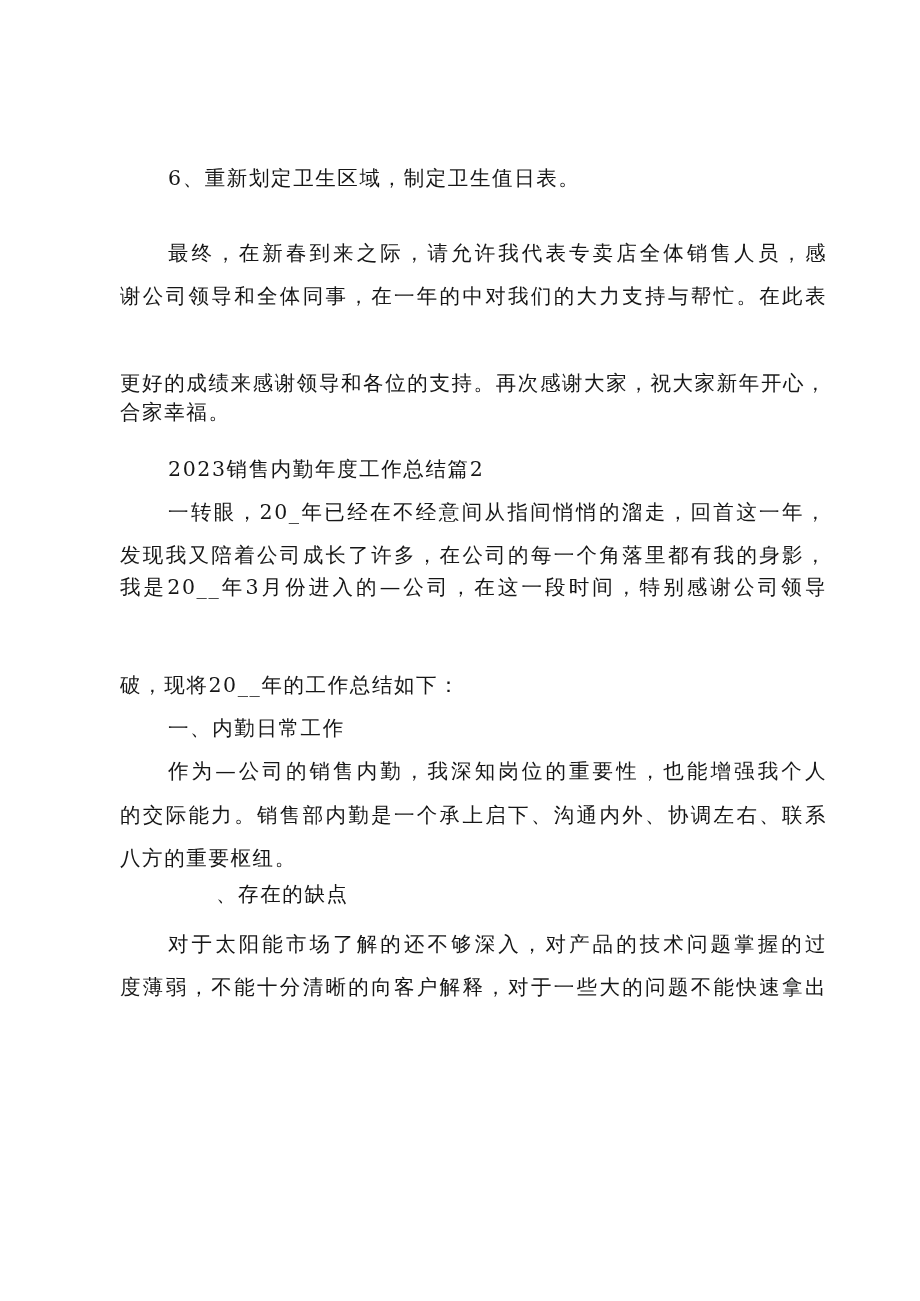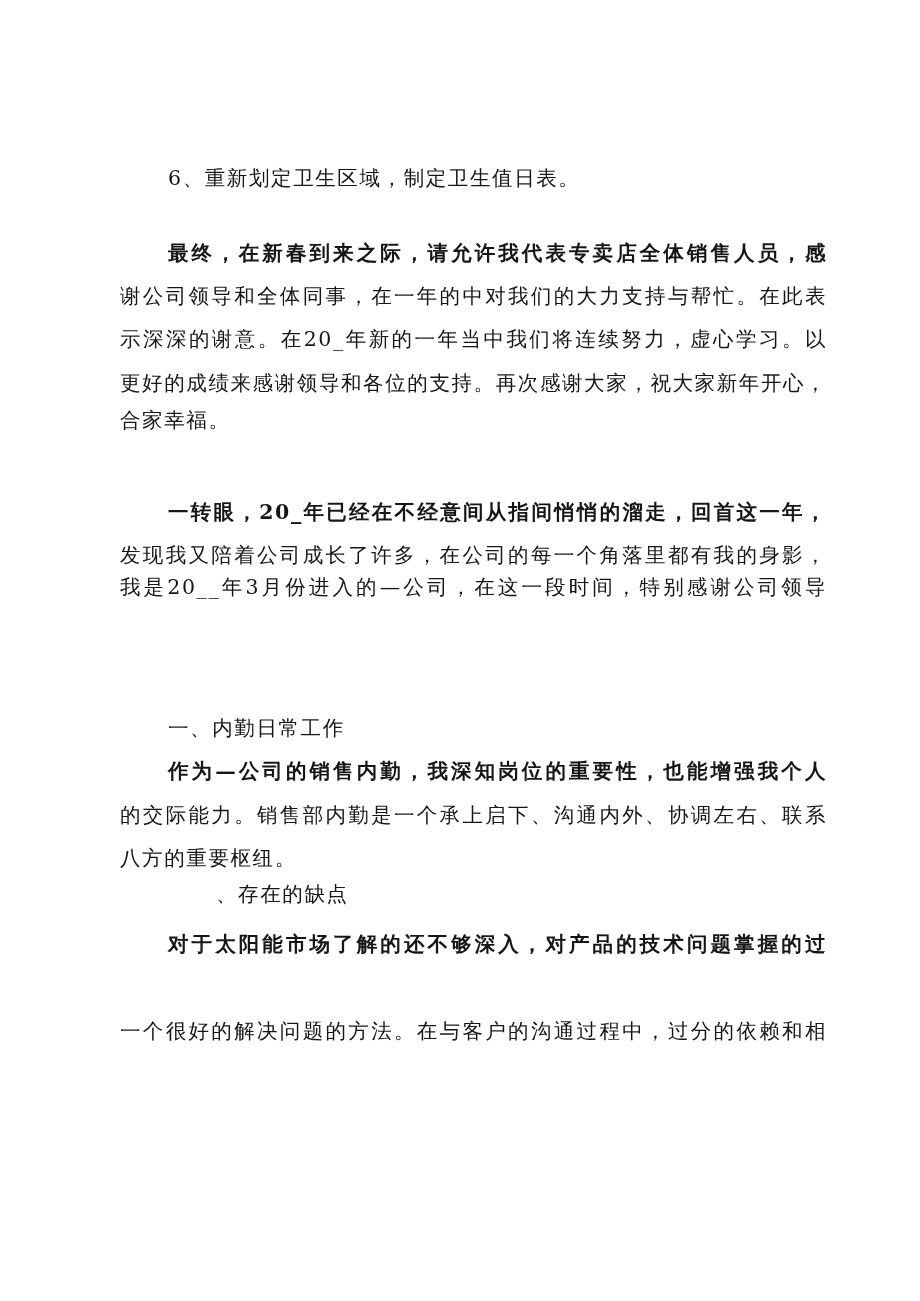--- a/index.html
+++ b/index.html
@@ -32,42 +32,43 @@
       letter-spacing: 1.6px;
       color: #161616;
     }
     .indent { left: 168px; }
     .indent2 { left: 216px; font-family: Liberation Mono, monospace; }
     .justify {
       width: 707px;
       text-align: justify;
       text-align-last: justify;
     }
-    .justify.indent { width: 659px; font-weight: bold; }
+    .justify.indent { width: 659px; }
   </style>
 </head>
 <body>
 
 <div class="page">
   <div class="line indent" style="top:150px">6、重新划定卫生区域，制定卫生值日表。</div>
 
   <div class="line indent justify" style="top:225px">最终，在新春到来之际，请允许我代表专卖店全体销售人员，感</div>
   <div class="line justify" style="top:268px">谢公司领导和全体同事，在一年的中对我们的大力支持与帮忙。在此表</div>
-  <div class="line justify" style="top:311px">示深深的谢意。在20_年新的一年当中我们将连续努力，虚心学习。以</div>
   <div class="line justify" style="top:355px">更好的成绩来感谢领导和各位的支持。再次感谢大家，祝大家新年开心，</div>
-  <div class="line" style="top:392px">合家幸福。</div>
+  <div class="line" style="top:384px">合家幸福。</div>
 
+  <div class="line indent" style="top:441px">2023销售内勤年度工作总结篇2</div>
 
   <div class="line indent justify" style="top:484px">一转眼，20_年已经在不经意间从指间悄悄的溜走，回首这一年，</div>
   <div class="line justify" style="top:527px">发现我又陪着公司成长了许多，在公司的每一个角落里都有我的身影，</div>
   <div class="line justify" style="top:559px">我是20__年3月份进入的—公司，在这一段时间，特别感谢公司领导</div>
+  <div class="line" style="top:657px">破，现将20__年的工作总结如下：</div>
 
   <div class="line indent" style="top:700px">一、内勤日常工作</div>
 
   <div class="line indent justify" style="top:743px">作为—公司的销售内勤，我深知岗位的重要性，也能增强我个人</div>
   <div class="line justify" style="top:787px">的交际能力。销售部内勤是一个承上启下、沟通内外、协调左右、联系</div>
   <div class="line" style="top:830px">八方的重要枢纽。</div>
 
   <div class="line indent2" style="top:868px">、存在的缺点</div>
 
   <div class="line indent justify" style="top:916px">对于太阳能市场了解的还不够深入，对产品的技术问题掌握的过</div>
-  <div class="line justify" style="top:1003px">一个很好的解决问题的方法。在与客户的沟通过程中，过分的依赖和相</div>
+  <div class="line justify" style="top:959px">度薄弱，不能十分清晰的向客户解释，对于一些大的问题不能快速拿出</div>
 </div>
 
 </body></html>

